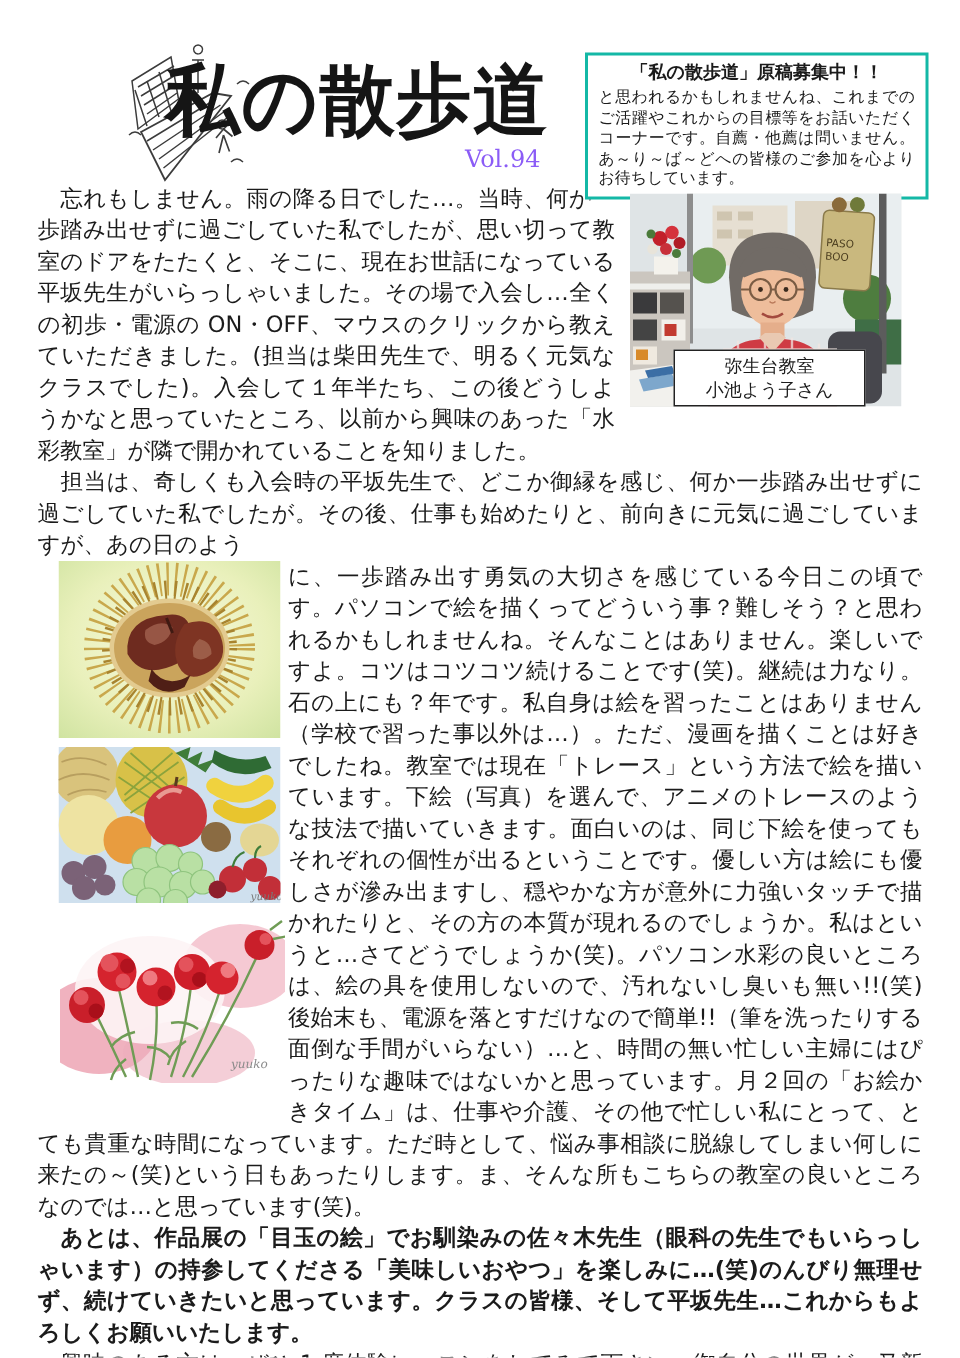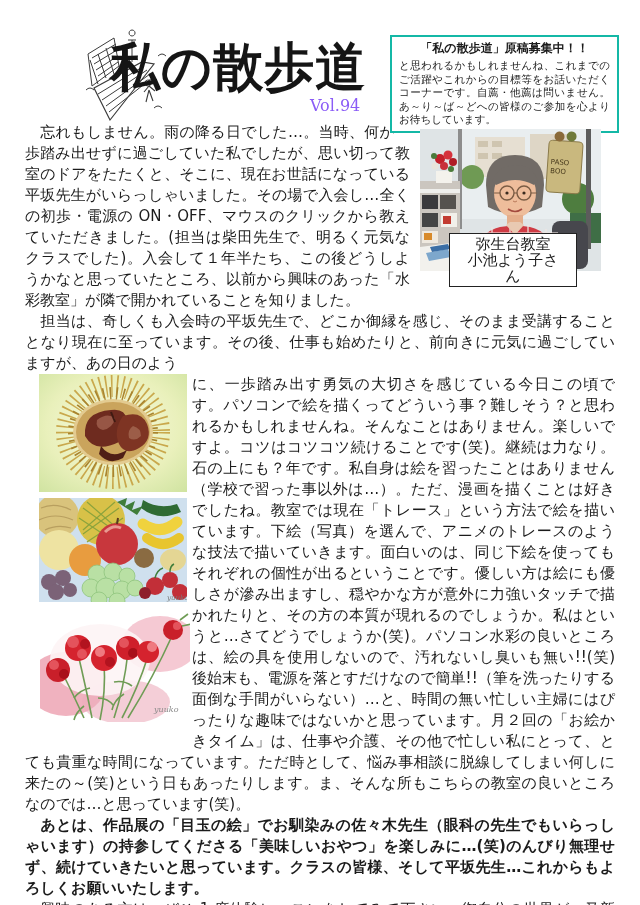--- a/index.html
+++ b/index.html
@@ -21,21 +21,21 @@
   .recruit-body { font-size:10.6px; line-height:13.6px; text-align:justify; word-break:break-all; }
 
   
   .article { margin:0 25px; font-size:15px; line-height:21px; text-align:justify; word-break:break-all; }
   .article p { text-indent:0; }
 
   .photo-float { float:right; width:195px; margin:7px 0 4px 10px; position:relative; }
   .photo-svg { display:block; width:181px; height:142px; border:0; }
   .caption-box { position:absolute; left:29px; top:104px; width:128px;
     background:#fff; border:1.5px solid #222; text-align:center;
-    font-size:15px; line-height:16px; padding:2px 16px; }
+    font-size:12px; line-height:16px; padding:2px 16px; }
 
   .paint-float { float:left; width:167px; padding-bottom:19px; }
   .paint { display:block; }
   .paint.chestnut { margin:0 0 6px 14px; }
   .paint.fruit { margin:0 0 8px 14px; }
   .paint.carnation { margin:0 0 0 15px; }
 
   .clear-left { clear:left;font-weight:bold; }
 </style>
 </head>
@@ -139,21 +139,21 @@
         <path d="M10 118 l18 -3 l2 5 l-18 3 Z" fill="#3b6ea5"></path>
         <ellipse cx="44" cy="132" rx="9" ry="5" fill="#c9c9c4"></ellipse>
       </svg>
       <div class="caption-box">
         <div>弥生台教室</div>
         <div>小池よう子さん</div>
       </div>
     </div>
 
     <p>　忘れもしません。雨の降る日でした…。当時、何か一歩踏み出せずに過ごしていた私でしたが、思い切って教室のドアをたたくと、そこに、現在お世話になっている平坂先生がいらっしゃいました。その場で入会し…全くの初歩・電源の ON・OFF、マウスのクリックから教えていただきました。(担当は柴田先生で、明るく元気なクラスでした)。入会して１年半たち、この後どうしようかなと思っていたところ、以前から興味のあった「水彩教室」が隣で開かれていることを知りました。</p>
-    <p>　担当は、奇しくも入会時の平坂先生で、どこか御縁を感じ、そのまま受講することとなり現在に至っています。その後、仕事も始めたりと、前向きに元気に過ごしていますが、あの日のよう</p>
+    <p>　担当は、奇しくも入会時の平坂先生で、どこか御縁を感じ、何か一歩踏み出せずに過ごしていた私でしたが。その後、仕事も始めたりと、前向きに元気に過ごしていますが、あの日のよう</p>
 
     <div class="paint-float">
 
       <svg class="paint chestnut" width="148" height="118" viewBox="0 0 148 118">
         <defs>
           <radialGradient id="cbg" cx="50%" cy="45%" r="75%">
             <stop offset="0%" stop-color="#f8fadf"></stop>
               <stop offset="60%" stop-color="#e9f0bb"></stop>
               <stop offset="100%" stop-color="#cfe3a0"></stop>
           </radialGradient>

